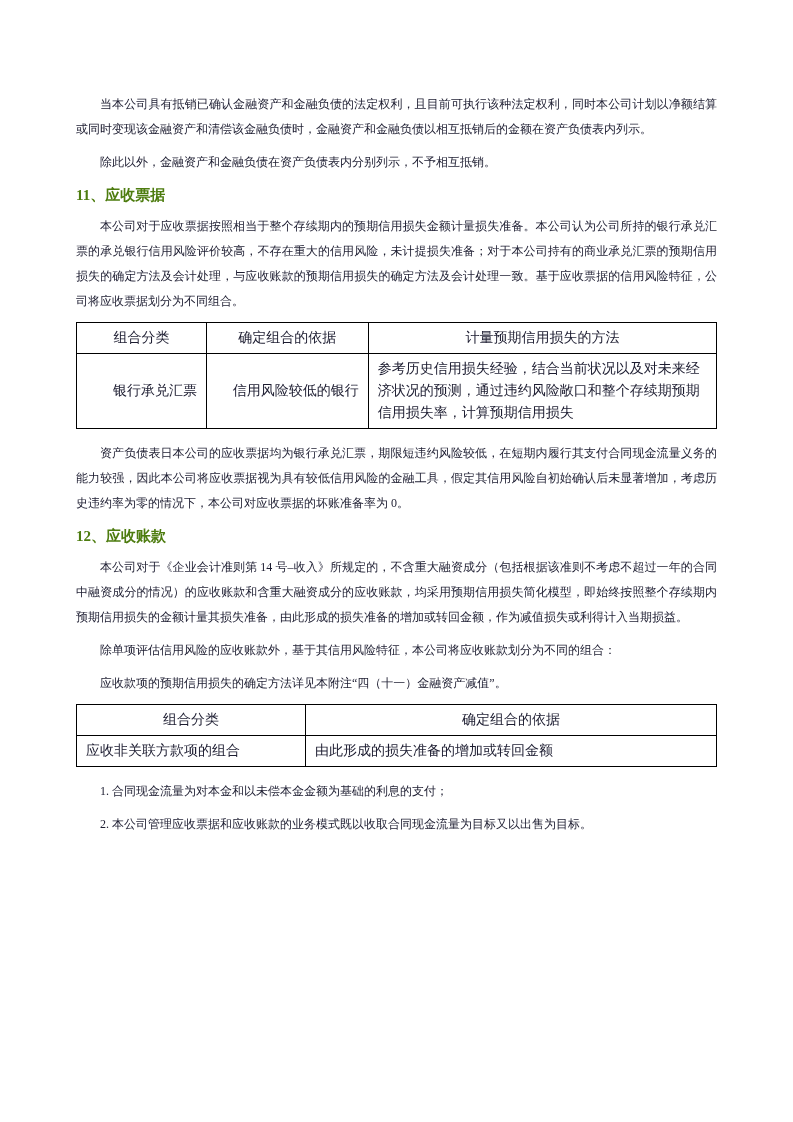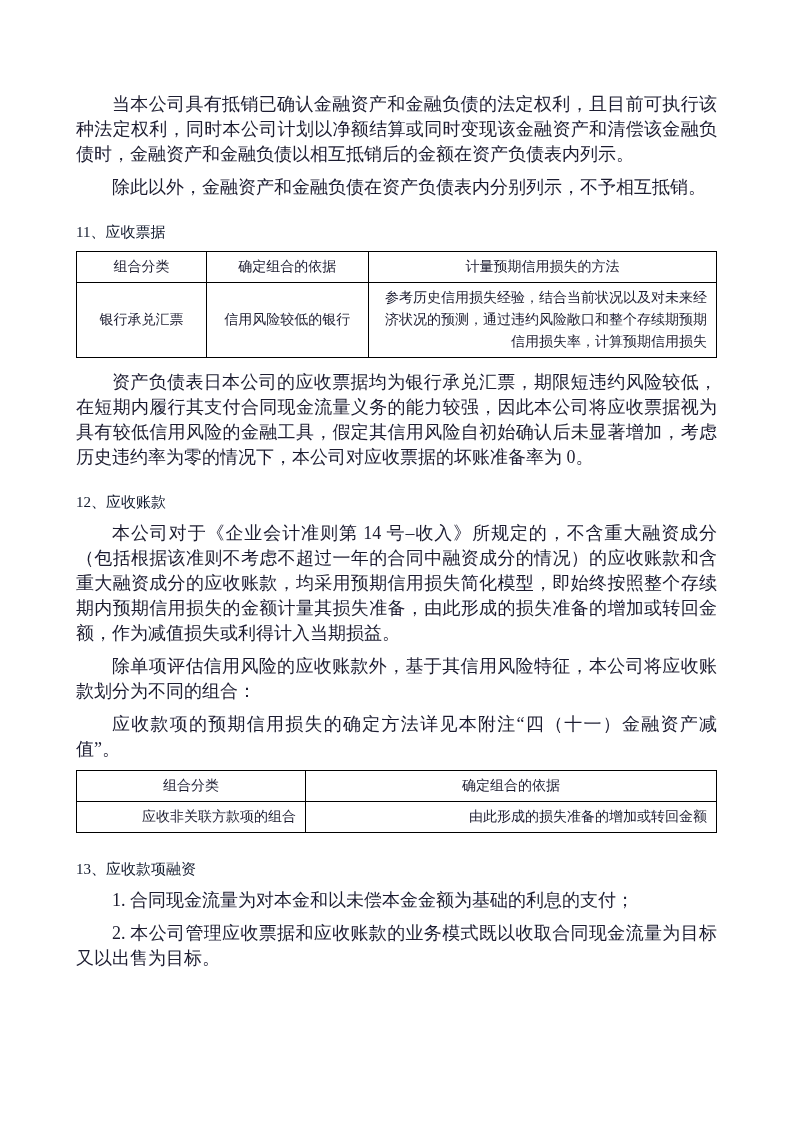--- a/index.html
+++ b/index.html
@@ -3,50 +3,51 @@
 <meta charset="utf-8">
 <style>
   html, body { margin: 0; padding: 0; background: #ffffff; }
   .page {
     width: 793px; height: 1122px; box-sizing: border-box;
     padding: 92px 76px 0 76px; background: #ffffff; overflow: hidden;
     font-family: "Liberation Serif", "DejaVu Serif", serif;
     color: #1c1c30;
   }
   p.body {
-    margin: 0 0 8px 0; font-size: 18px; line-height: 25px;
+    margin: 0 0 8px 0; font-size: 12px; line-height: 25px;
     text-align: justify; text-indent: 2em;
   }
   h3.heading {
-    margin: 20px 0 6px 0; font-size: 15px; line-height: 25px;
-    font-weight: normal; color: #0f172a;
+    margin: 8px 0 6px 0; font-size: 15px; line-height: 25px;
+    font-weight: bold; color: #4d7c0f;
   }
   h3.mt-lg { margin-top: 24px; }
   table.tbl {
     width: 100%; border-collapse: collapse; table-layout: fixed;
     margin: 6px 0 12px 0; font-size: 14px; color: #1c1c30;
   }
   table.tbl th, table.tbl td {
     border: 1px solid #000000; padding: 4px 9px;
     line-height: 22px; font-weight: normal; vertical-align: middle;
     word-break: break-all;
   }
   table.tbl th { text-align: center; height: 22px; }
-  td.center { text-align: center; }
-  td.left { text-align: right; }
+  td.center { text-align: right; }
+  td.left { text-align: left; }
 </style>
 </head>
 <body>
 
 <div class="page">
 
   <p class="body">当本公司具有抵销已确认金融资产和金融负债的法定权利，且目前可执行该种法定权利，同时本公司计划以净额结算或同时变现该金融资产和清偿该金融负债时，金融资产和金融负债以相互抵销后的金额在资产负债表内列示。</p>
   <p class="body">除此以外，金融资产和金融负债在资产负债表内分别列示，不予相互抵销。</p>
 
   <h3 class="heading">11、应收票据</h3>
+  <p class="body">本公司对于应收票据按照相当于整个存续期内的预期信用损失金额计量损失准备。本公司认为公司所持的银行承兑汇票的承兑银行信用风险评价较高，不存在重大的信用风险，未计提损失准备；对于本公司持有的商业承兑汇票的预期信用损失的确定方法及会计处理，与应收账款的预期信用损失的确定方法及会计处理一致。基于应收票据的信用风险特征，公司将应收票据划分为不同组合。</p>
 
   <table class="tbl">
     <colgroup>
       <col style="width:20.3%">
       <col style="width:25.3%">
       <col style="width:54.4%">
     </colgroup>
     <thead>
       <tr>
         <th>组合分类</th>
@@ -82,17 +83,16 @@
       </tr>
     </thead>
     <tbody>
       <tr>
         <td class="left">应收非关联方款项的组合</td>
         <td class="left">由此形成的损失准备的增加或转回金额</td>
       </tr>
     </tbody>
   </table>
 
-  <h3 class="heading mt-lg">13、应收款项融资</h3>
   <p class="body">1. 合同现金流量为对本金和以未偿本金金额为基础的利息的支付；</p>
   <p class="body">2. 本公司管理应收票据和应收账款的业务模式既以收取合同现金流量为目标又以出售为目标。</p>
 
 </div>
 
 </body></html>

